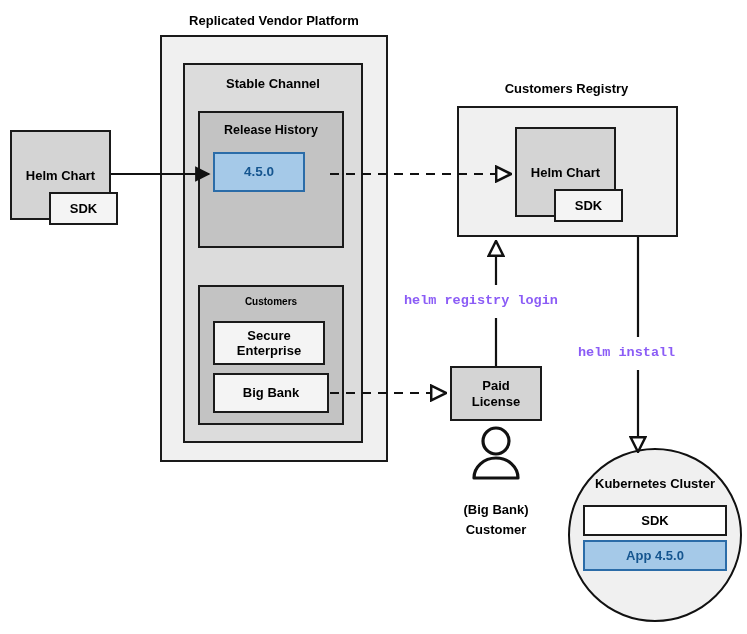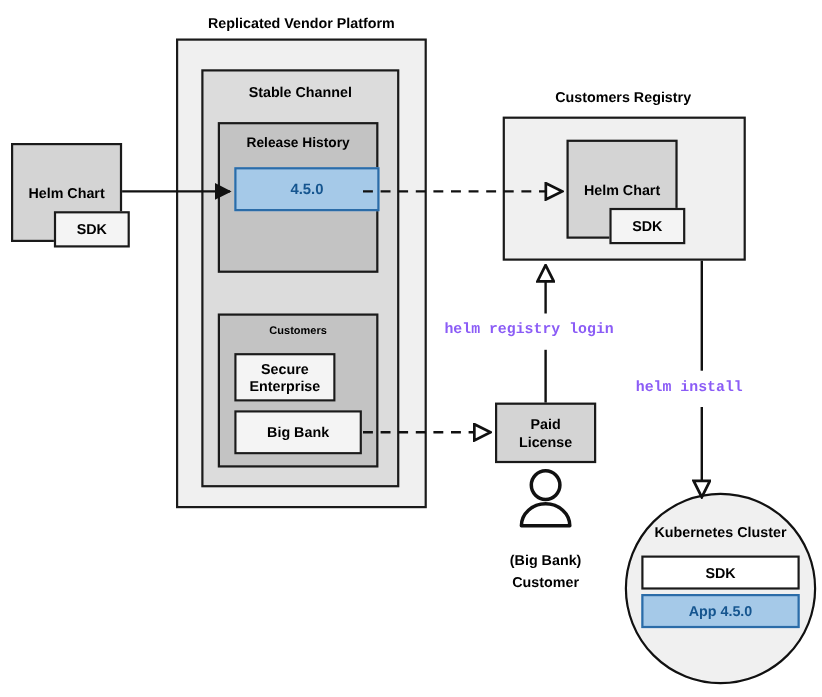--- a/index.html
+++ b/index.html
@@ -55,28 +55,28 @@
   <div class="lbl title" style="left:160px;top:14px;width:228px;">Replicated Vendor Platform</div>
 
   <div class="box fill-outer" style="left:160px;top:35px;width:228px;height:427px;"></div>
 
   <div class="box fill-mid" style="left:183px;top:63px;width:180px;height:380px;"></div>
   <div class="hdr t13" style="left:183px;top:76px;width:180px;font-size:13px;">Stable Channel</div>
 
   <div class="box fill-inner" style="left:198px;top:111px;width:146px;height:137px;"></div>
   <div class="hdr t12" style="left:198px;top:123px;width:146px;font-size:12.5px;">Release History</div>
 
-  <div class="box fill-blue t135" style="left:213px;top:152px;width:132px;height:40px;">
+  <div class="box fill-blue t135" style="left:213px;top:152px;width:92px;height:40px;">
     <span>4.5.0</span>
   </div>
 
   <div class="box fill-inner" style="left:198px;top:285px;width:146px;height:140px;"></div>
   <div class="hdr t12" style="left:198px;top:296px;width:146px;font-size:10px;">Customers</div>
 
-  <div class="box fill-white t13" style="left:213px;top:321px;width:92px;height:44px;">
+  <div class="box fill-white t13" style="left:213px;top:321px;width:112px;height:44px;">
     <span style="display:block;max-width:86px;">Secure Enterprise</span>
   </div>
   <div class="box fill-white t13" style="left:213px;top:373px;width:116px;height:40px;">
     <span>Big Bank</span>
   </div>
 
   <div class="lbl title" style="left:455px;top:82px;width:223px;">Customers Registry</div>
 
   <div class="box fill-outer" style="left:457px;top:106px;width:221px;height:131px;"></div>
 

